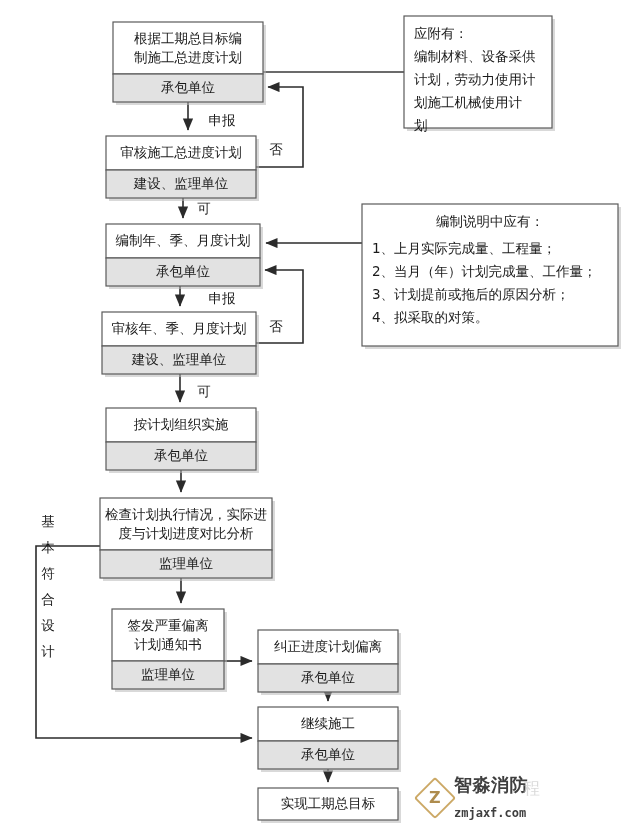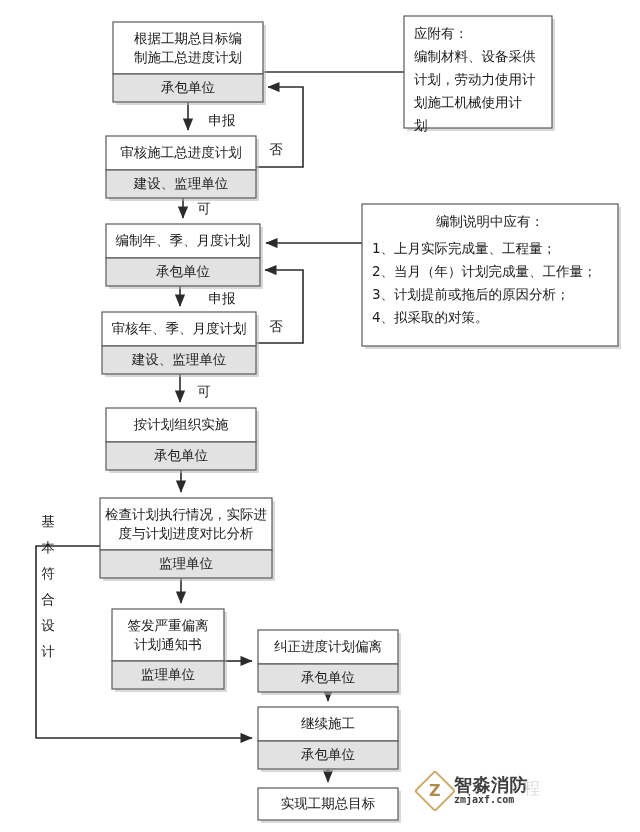--- a/index.html
+++ b/index.html
@@ -133,24 +133,25 @@
     flex-direction: column;
     line-height: 1.05;
   }
   #watermark .wm-name {
     font-size: 18px;
     font-weight: bold;
     color: #2f2f2f;
     letter-spacing: 0.5px;
   }
   #watermark .wm-url {
-    font-size: 10px;
+    font-size: 12px;
     font-weight: bold;
     color: #2f2f2f;
     font-family: "DejaVu Sans Mono", "Liberation Mono", monospace;
+    margin-top: 12px;
   }
   #watermark .wm-ghost {
     position: absolute;
     right: 2px;
     top: 1px;
     font-size: 17px;
     color: #b6b6b6;
     opacity: 0.55;
   }
 </style>

